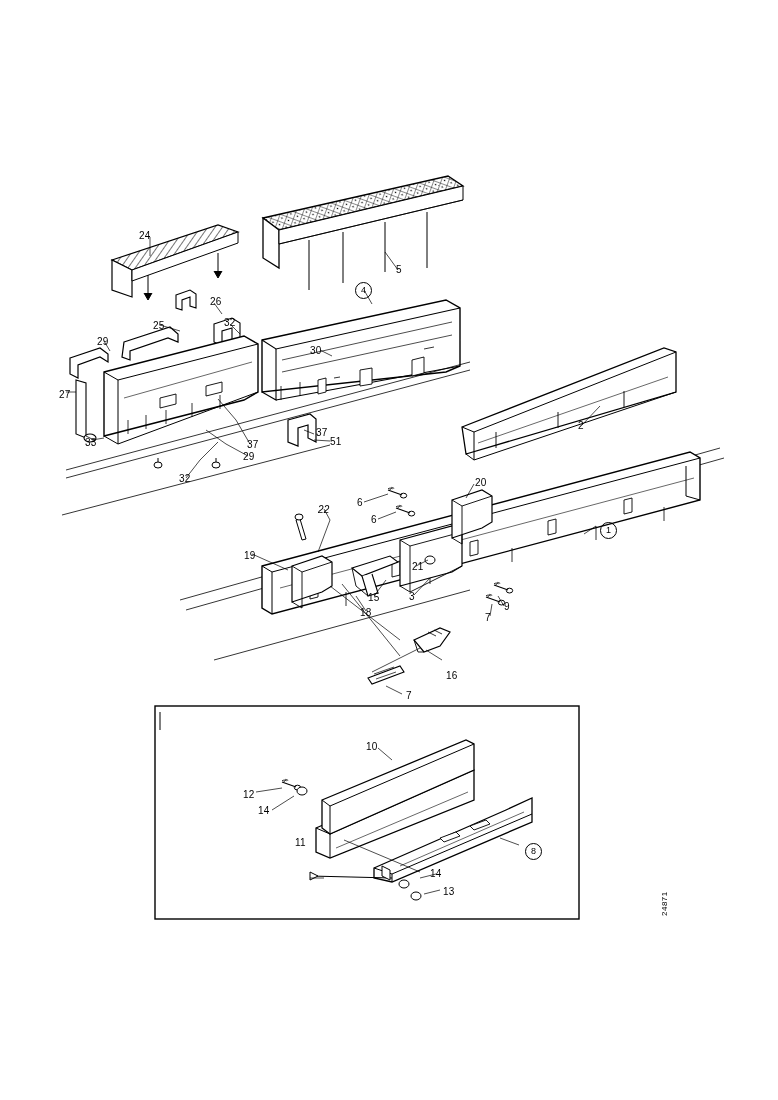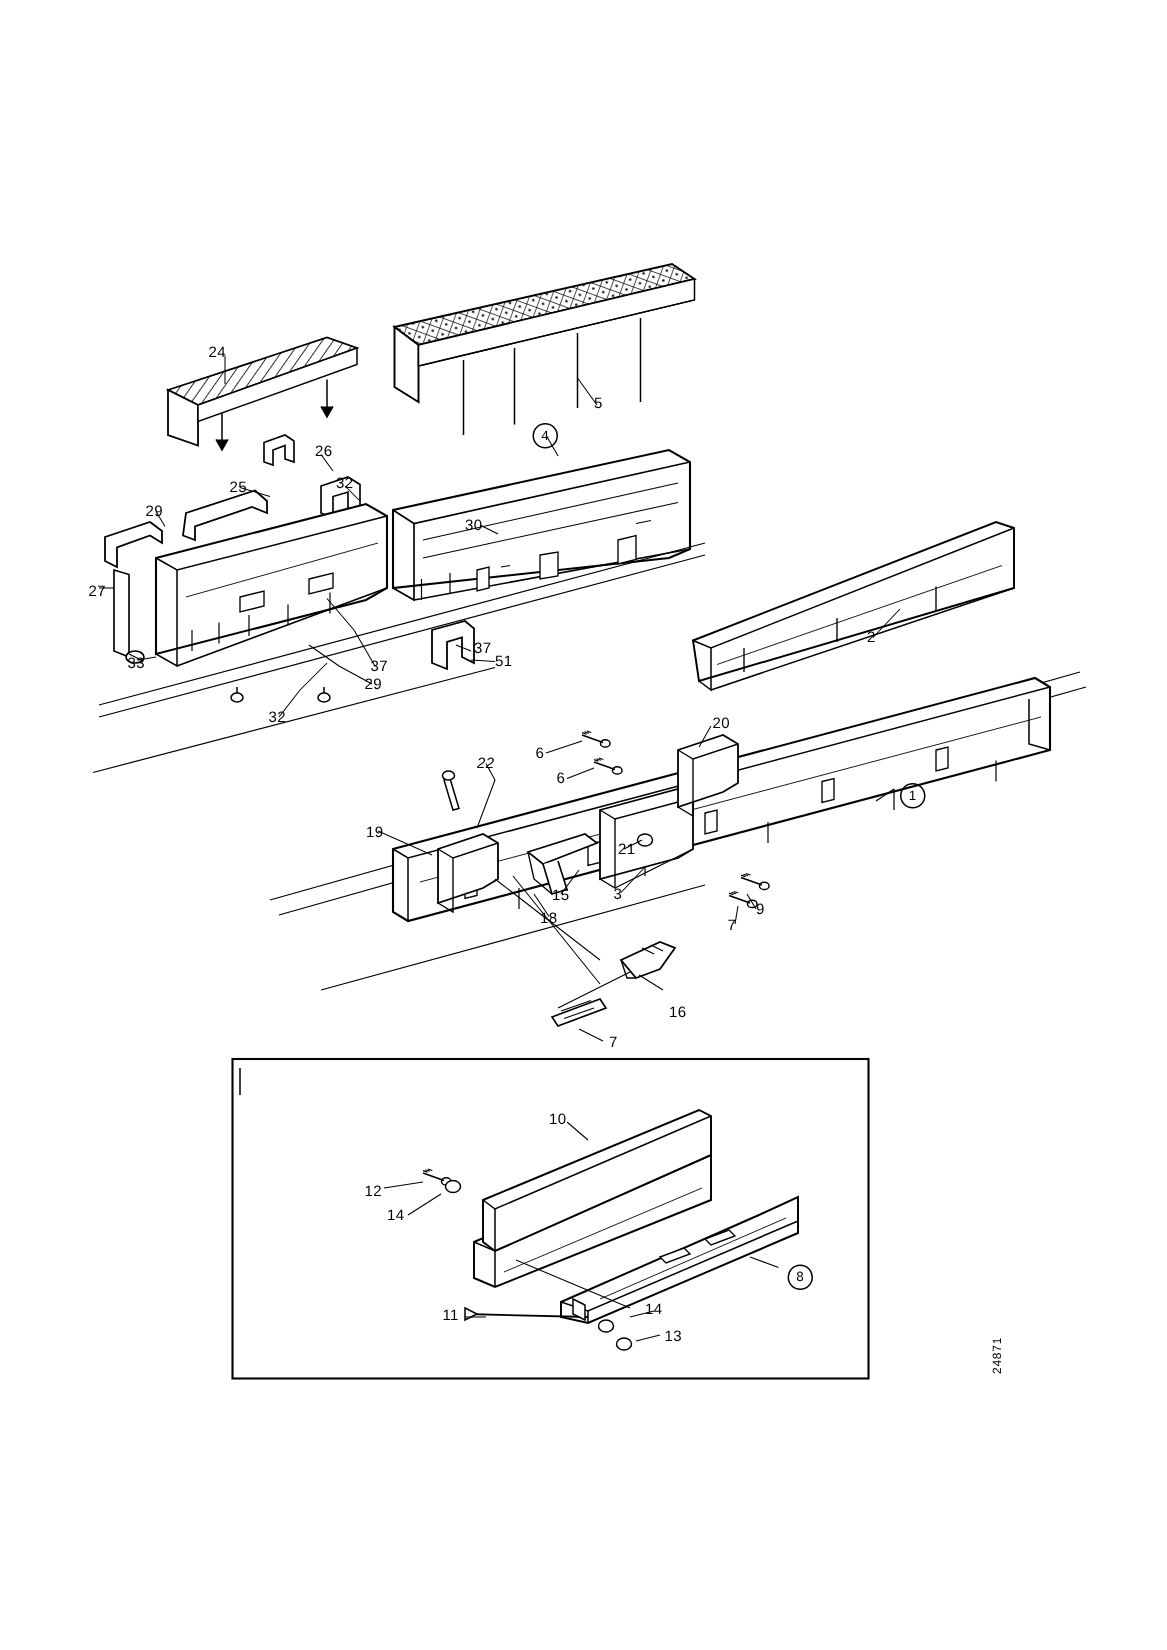--- a/index.html
+++ b/index.html
@@ -346,19 +346,19 @@
   <div class="callout" style="left:409px; top:592px;">3</div>
   <div class="callout" style="left:504px; top:602px;">9</div>
   <div class="callout" style="left:485px; top:613px;">7</div>
   <div class="callout" style="left:360px; top:608px;">18</div>
   <div class="callout" style="left:446px; top:671px;text-align:center;">16</div>
   <div class="callout" style="left:406px; top:691px;">7</div>
   <div class="callout" style="left:366px; top:742px;">10</div>
   <div class="callout" style="left:243px; top:790px;">12</div>
   <div class="callout" style="left:258px; top:806px;">14</div>
   <div class="callout circled" style="left:525px; top:843px;">8</div>
-  <div class="callout" style="left:295px; top:873px;">11</div>
+  <div class="callout" style="left:295px; top:838px;">11</div>
   <div class="callout" style="left:430px; top:869px;">14</div>
   <div class="callout" style="left:443px; top:887px;">13</div>
 
   <div class="plate-number" style="left:660px; top:916px;">24871</div>
 
 </div>
 
 </body></html>

